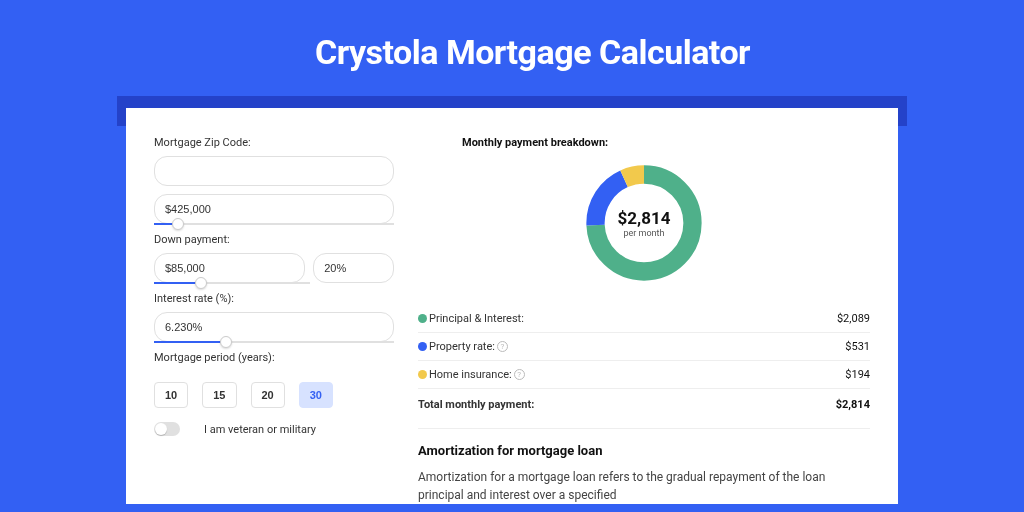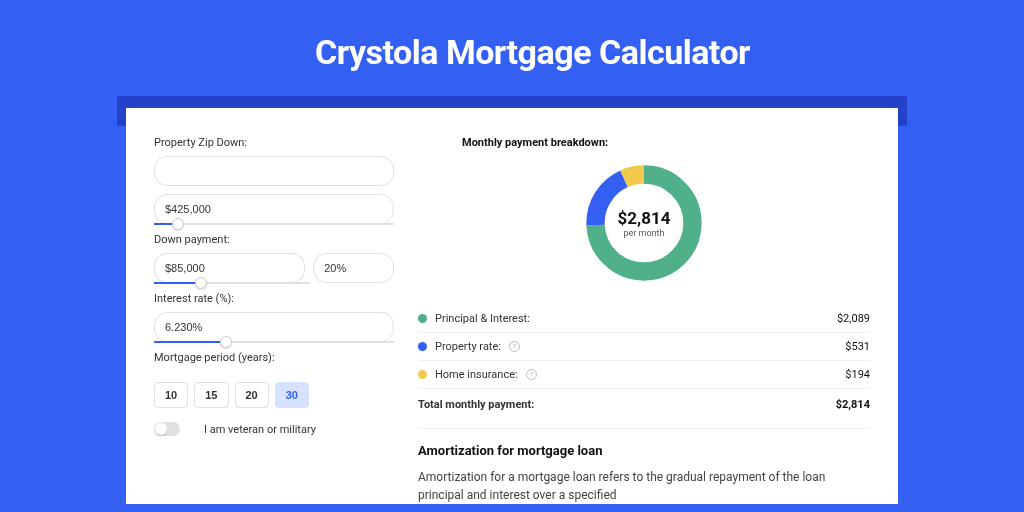--- a/index.html
+++ b/index.html
@@ -73,21 +73,21 @@
     width: 12px;
     height: 12px;
     border-radius: 50%;
     background: #fff;
     border: 1px solid #ccc;
     box-shadow: 0 1px 2px rgba(0,0,0,0.15);
   }
   .down-row { display: flex; gap: 8px; }
   .down-row .field-input:first-child { flex: 2.2; }
   .down-row .field-input:last-child { flex: 1; }
-  .period-row { display: flex; gap: 6px; margin-top: 18px; }
+  .period-row { display: flex; gap: 14px; margin-top: 18px; }
   .period-btn {
     border: 1px solid #e0e0e0;
     border-radius: 4px;
     background: #fff;
     font-size: 11px;
     font-weight: 600;
     color: #333;
     padding: 6px 10px;
     cursor: pointer;
   }
@@ -113,21 +113,21 @@
     position: absolute; inset: 0; display: flex; flex-direction: column;
     align-items: center; justify-content: center;
   }
   .donut-center .amount { font-size: 17px; font-weight: 700; color: #111; }
   .donut-center .per { font-size: 9px; color: #555; }
   .break-row {
     display: flex; align-items: center; justify-content: space-between;
     padding: 7px 0; border-bottom: 1px solid #eee; font-size: 11px;
   }
   .break-row.total { font-weight: 700; border-bottom: none; padding-top: 9px; }
-  .break-left { display: flex; align-items: center; gap: 8px; color: #333; }
+  .break-left { display: flex; align-items: center; gap: 2px; color: #333; }
   .dot { width: 9px; height: 9px; border-radius: 50%; flex-shrink: 0; }
   .dot.green { background: #4fb08a; }
   .dot.blue { background: #3360f3; }
   .dot.yellow { background: #f2c94c; }
   .info-icon {
     width: 11px; height: 11px; border: 1px solid #bbb; border-radius: 50%;
     font-size: 8px; color: #bbb; display: inline-flex; align-items: center;
     justify-content: center; line-height: 1;
   }
   .break-right { color: #111; }
@@ -140,21 +140,21 @@
 
 <div class="header">
   <h1>Crystola Mortgage Calculator</h1>
 </div>
 <div class="stripe"></div>
 
 <div class="panel">
   <div class="left">
 
     <div class="field-group">
-      <label class="field-label">Property Zip Down:</label>
+      <label class="field-label">Mortgage Zip Code:</label>
       <input class="field-input" value="" style="">
     </div>
 
     <div class="field-group">
       <input class="field-input" value="$425,000" style="">
       <div class="slider-track">
         <div class="slider-fill" style="width:10%"></div>
         <div class="slider-thumb" style="left:calc(10% - 6px)"></div>
       </div>
     </div>

